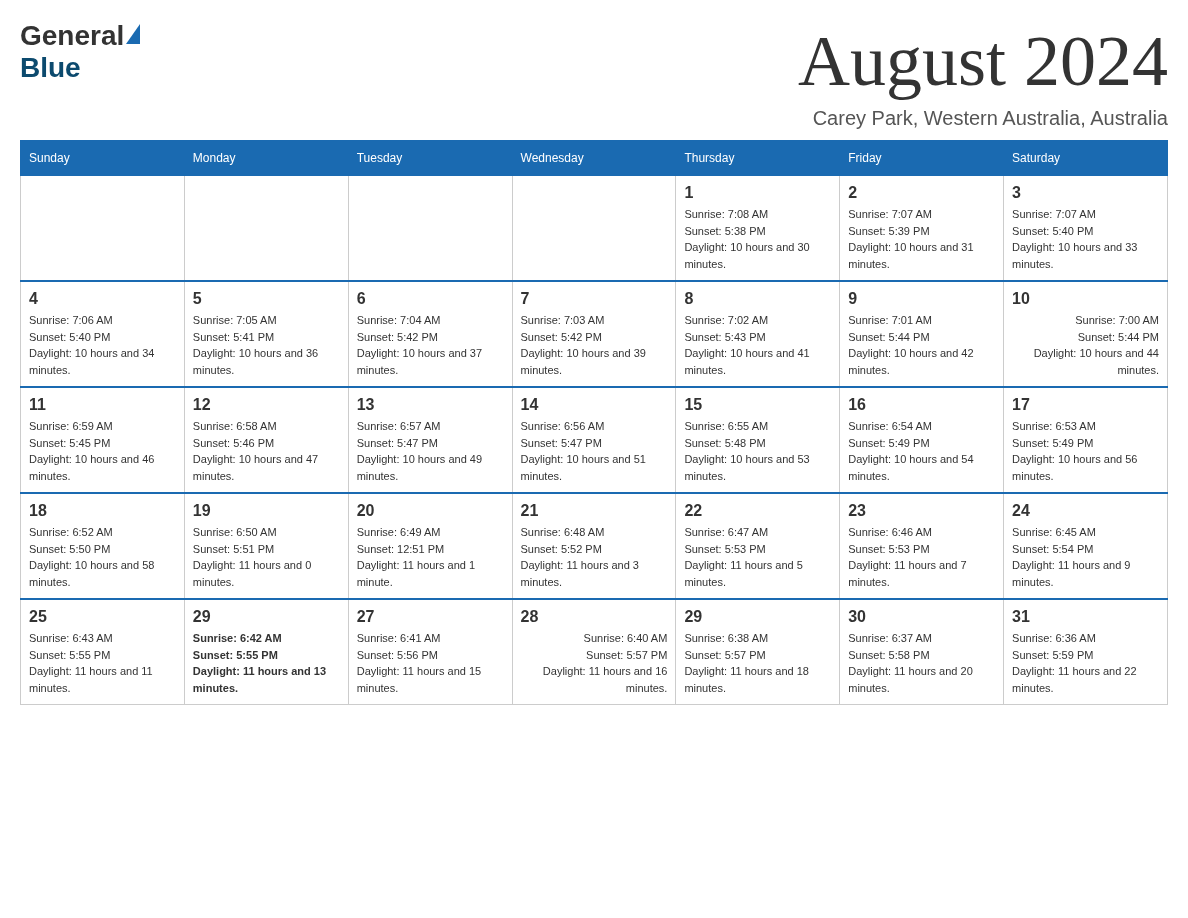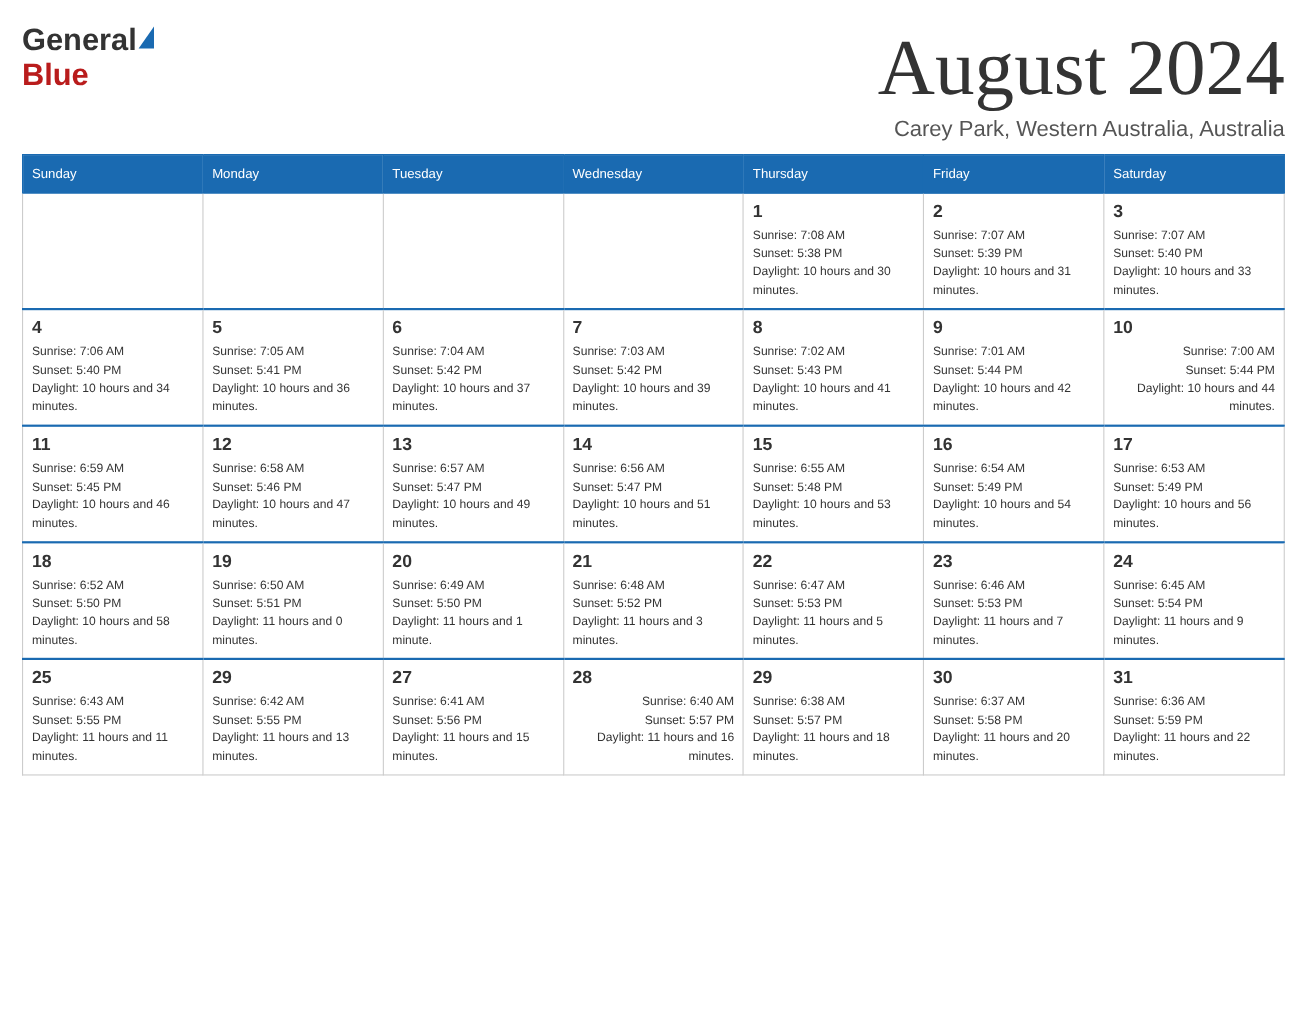--- a/index.html
+++ b/index.html
@@ -34,21 +34,21 @@
       flex-direction: column;
       align-items: flex-start;
     }
     .logo-row1 {
       display: flex;
       align-items: center;
     }
     .logo-row2 {
       font-size: 28px;
       font-weight: bold;
-      color: #b91c1c;
+      color: #0c4a6e;
       margin-left: 0;
     }
     .title-block {
       text-align: right;
     }
     .month-title {
       font-size: 72px;
       font-weight: 300;
       color: #333;
       font-family: Liberation Serif, serif;
@@ -253,21 +253,21 @@
         </td>
         <td>
           <div class="day-number">19</div>
           <div class="day-info" style="white-space: pre-line;">Sunrise: 6:50 AM
 Sunset: 5:51 PM
 Daylight: 11 hours and 0 minutes.</div>
         </td>
         <td>
           <div class="day-number">20</div>
           <div class="day-info" style="white-space: pre-line;">Sunrise: 6:49 AM
-Sunset: 5:50 PM
+Sunset: 12:51 PM
 Daylight: 11 hours and 1 minute.</div>
         </td>
         <td>
           <div class="day-number">21</div>
           <div class="day-info" style="white-space: pre-line;">Sunrise: 6:48 AM
 Sunset: 5:52 PM
 Daylight: 11 hours and 3 minutes.</div>
         </td>
         <td>
           <div class="day-number">22</div>
@@ -290,21 +290,21 @@
       </tr>
       <tr>
         <td>
           <div class="day-number">25</div>
           <div class="day-info" style="white-space: pre-line;">Sunrise: 6:43 AM
 Sunset: 5:55 PM
 Daylight: 11 hours and 11 minutes.</div>
         </td>
         <td>
           <div class="day-number">29</div>
-          <div class="day-info" style="white-space: pre-line;">Sunrise: 6:42 AM
+          <div class="day-info" style="white-space: pre-line; font-weight: bold;">Sunrise: 6:42 AM
 Sunset: 5:55 PM
 Daylight: 11 hours and 13 minutes.</div>
         </td>
         <td>
           <div class="day-number">27</div>
           <div class="day-info" style="white-space: pre-line;">Sunrise: 6:41 AM
 Sunset: 5:56 PM
 Daylight: 11 hours and 15 minutes.</div>
         </td>
         <td>

